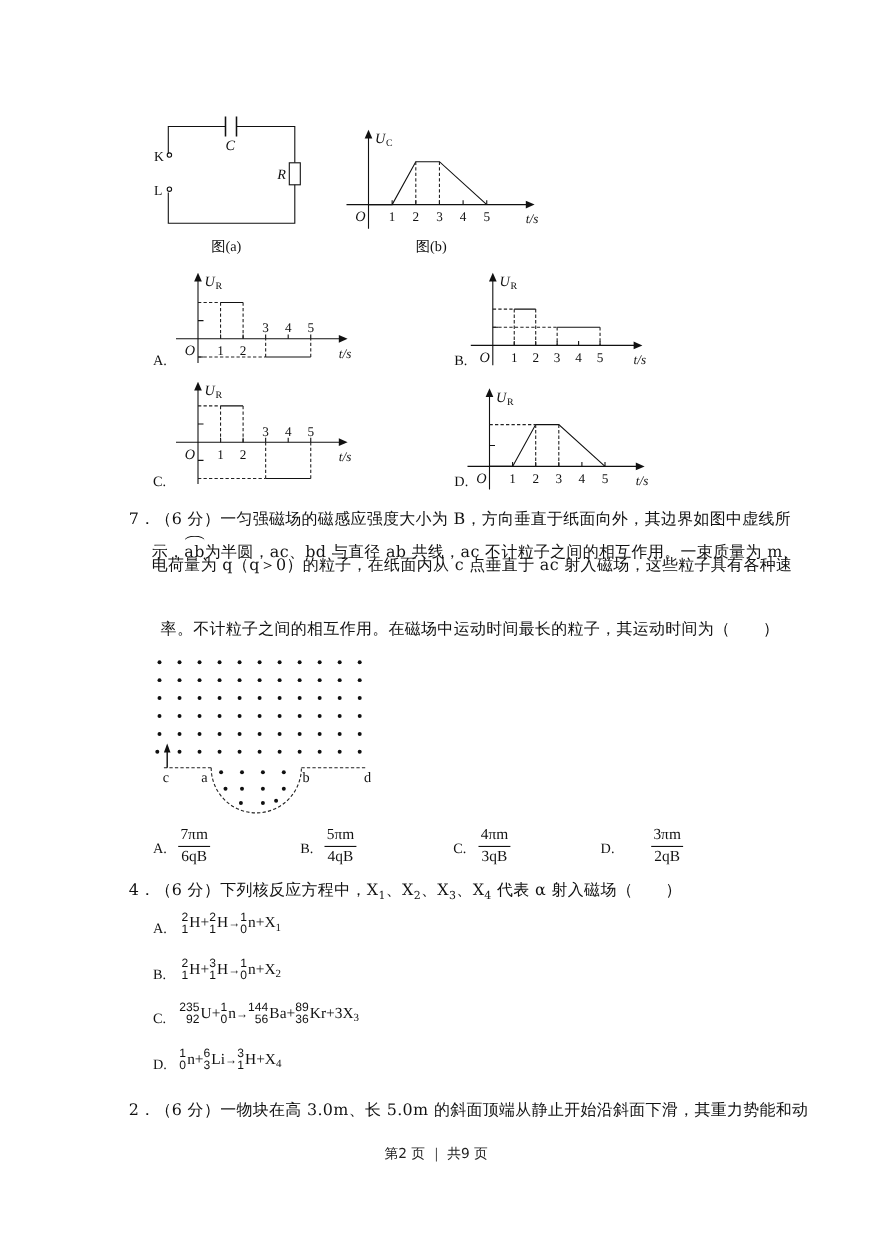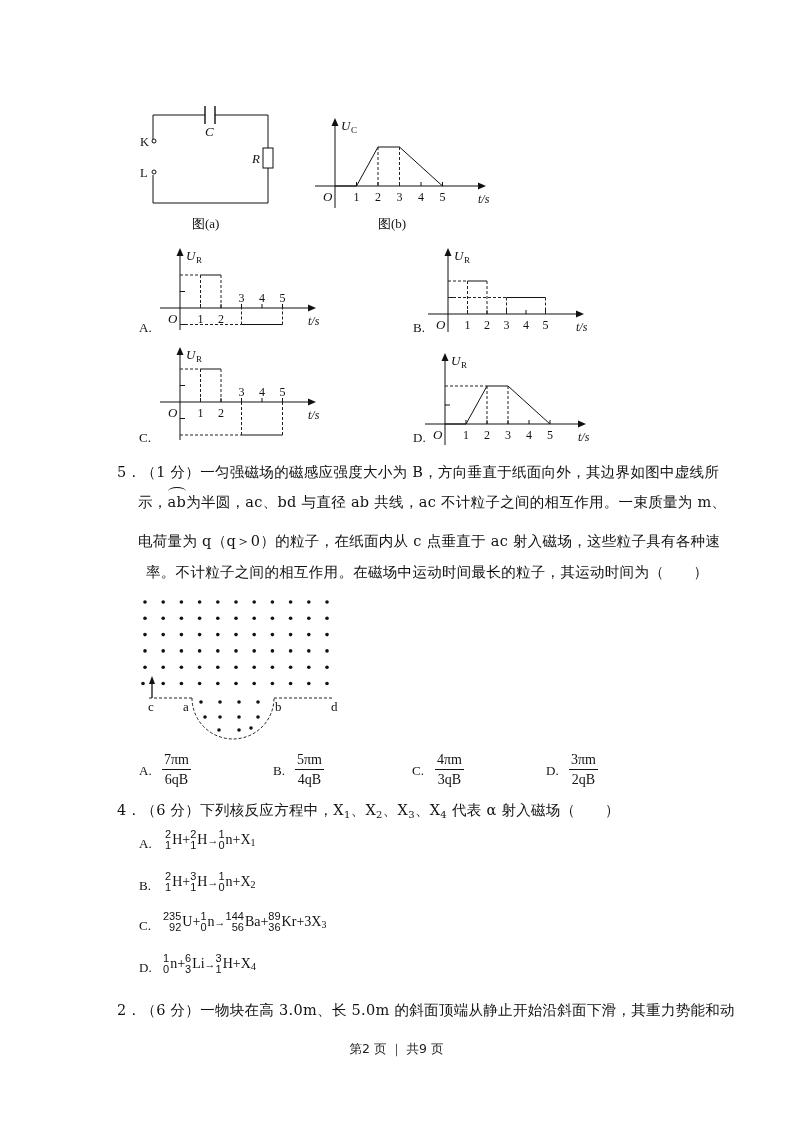--- a/index.html
+++ b/index.html
@@ -182,23 +182,23 @@
     <line x1="40" y1="41" x2="82" y2="41" stroke="#222" stroke-width="1" stroke-dasharray="3,2"></line>
     <line x1="82" y1="41" x2="82" y2="79" stroke="#222" stroke-width="1" stroke-dasharray="3,2"></line>
     <line x1="103" y1="41" x2="103" y2="79" stroke="#222" stroke-width="1" stroke-dasharray="3,2"></line>
   </svg>
 
 <div class="opt-label" style="left:139px;top:320px">A.</div>
 <div class="opt-label" style="left:413px;top:320px">B.</div>
 <div class="opt-label" style="left:139px;top:430px">C.</div>
 <div class="opt-label" style="left:413px;top:430px">D.</div>
 
-<div class="line" style="top:462px">5．（1 分）一匀强磁场的磁感应强度大小为 B，方向垂直于纸面向外，其边界如图中虚线所</div>
+<div class="line" style="top:462px">7．（6 分）一匀强磁场的磁感应强度大小为 B，方向垂直于纸面向外，其边界如图中虚线所</div>
 <div class="line" style="top:492px;left:138px"><span>示，</span><span class="arc-ab">ab</span><span>为半圆，ac、bd 与直径 ab 共线，ac 不计粒子之间的相互作用。一束质量为 m、</span></div>
-<div class="line" style="top:531px;left:138px">电荷量为 q（q＞0）的粒子，在纸面内从 c 点垂直于 ac 射入磁场，这些粒子具有各种速</div>
+<div class="line" style="top:504px;left:138px">电荷量为 q（q＞0）的粒子，在纸面内从 c 点垂直于 ac 射入磁场，这些粒子具有各种速</div>
 <div class="line" style="top:562px;left:146px">率。不计粒子之间的相互作用。在磁场中运动时间最长的粒子，其运动时间为（　　）</div>
 
 <svg class="abs" id="field-fig" style="left:135px;top:590px" width="220" height="155">
     <circle cx="10" cy="12" r="1.8" fill="#111"></circle>
     <circle cx="28.2" cy="12" r="1.8" fill="#111"></circle>
     <circle cx="46.4" cy="12" r="1.8" fill="#111"></circle>
     <circle cx="64.6" cy="12" r="1.8" fill="#111"></circle>
     <circle cx="82.8" cy="12" r="1.8" fill="#111"></circle>
     <circle cx="101" cy="12" r="1.8" fill="#111"></circle>
     <circle cx="119.19999999999999" cy="12" r="1.8" fill="#111"></circle>
@@ -296,21 +296,21 @@
       <span class="den">4qB</span>
     </div>
 
   <div class="opt-label" style="left:412px;top:763px">C.</div>
   <div class="frac" style="left:435px;top:752px">
       <span class="num">4πm</span>
       <span class="den">3qB</span>
     </div>
 
   <div class="opt-label" style="left:546px;top:763px">D.</div>
-  <div class="frac" style="left:569px;top:752px">
+  <div class="frac" style="left:592px;top:752px">
       <span class="num">3πm</span>
       <span class="den">2qB</span>
     </div>
 </div>
 
 <div class="line" style="top:800px"><span>4．（6 分）下列核反应方程中，X</span><span class="sub">1</span><span>、X</span><span class="sub">2</span><span>、X</span><span class="sub">3</span><span>、X</span><span class="sub">4</span><span> 代表 α 射入磁场（　　）</span></div>
 
 <div class="opt-label" style="left:139px;top:836px">A.</div>
 <div class="nuc" id="q6a" style="left:165px;top:829px"><span class="iso"><span>2</span><span>1</span></span><span style="vertical-align: middle;">H</span><span style="vertical-align: middle;">+</span><span class="iso"><span>2</span><span>1</span></span><span style="vertical-align: middle;">H</span><span style="font-size: 11px; vertical-align: middle;">→</span><span class="iso"><span>1</span><span>0</span></span><span style="vertical-align: middle;">n</span><span style="vertical-align: middle;">+</span><span style="vertical-align: middle;">X</span><span class="sub">1</span></div>
 

